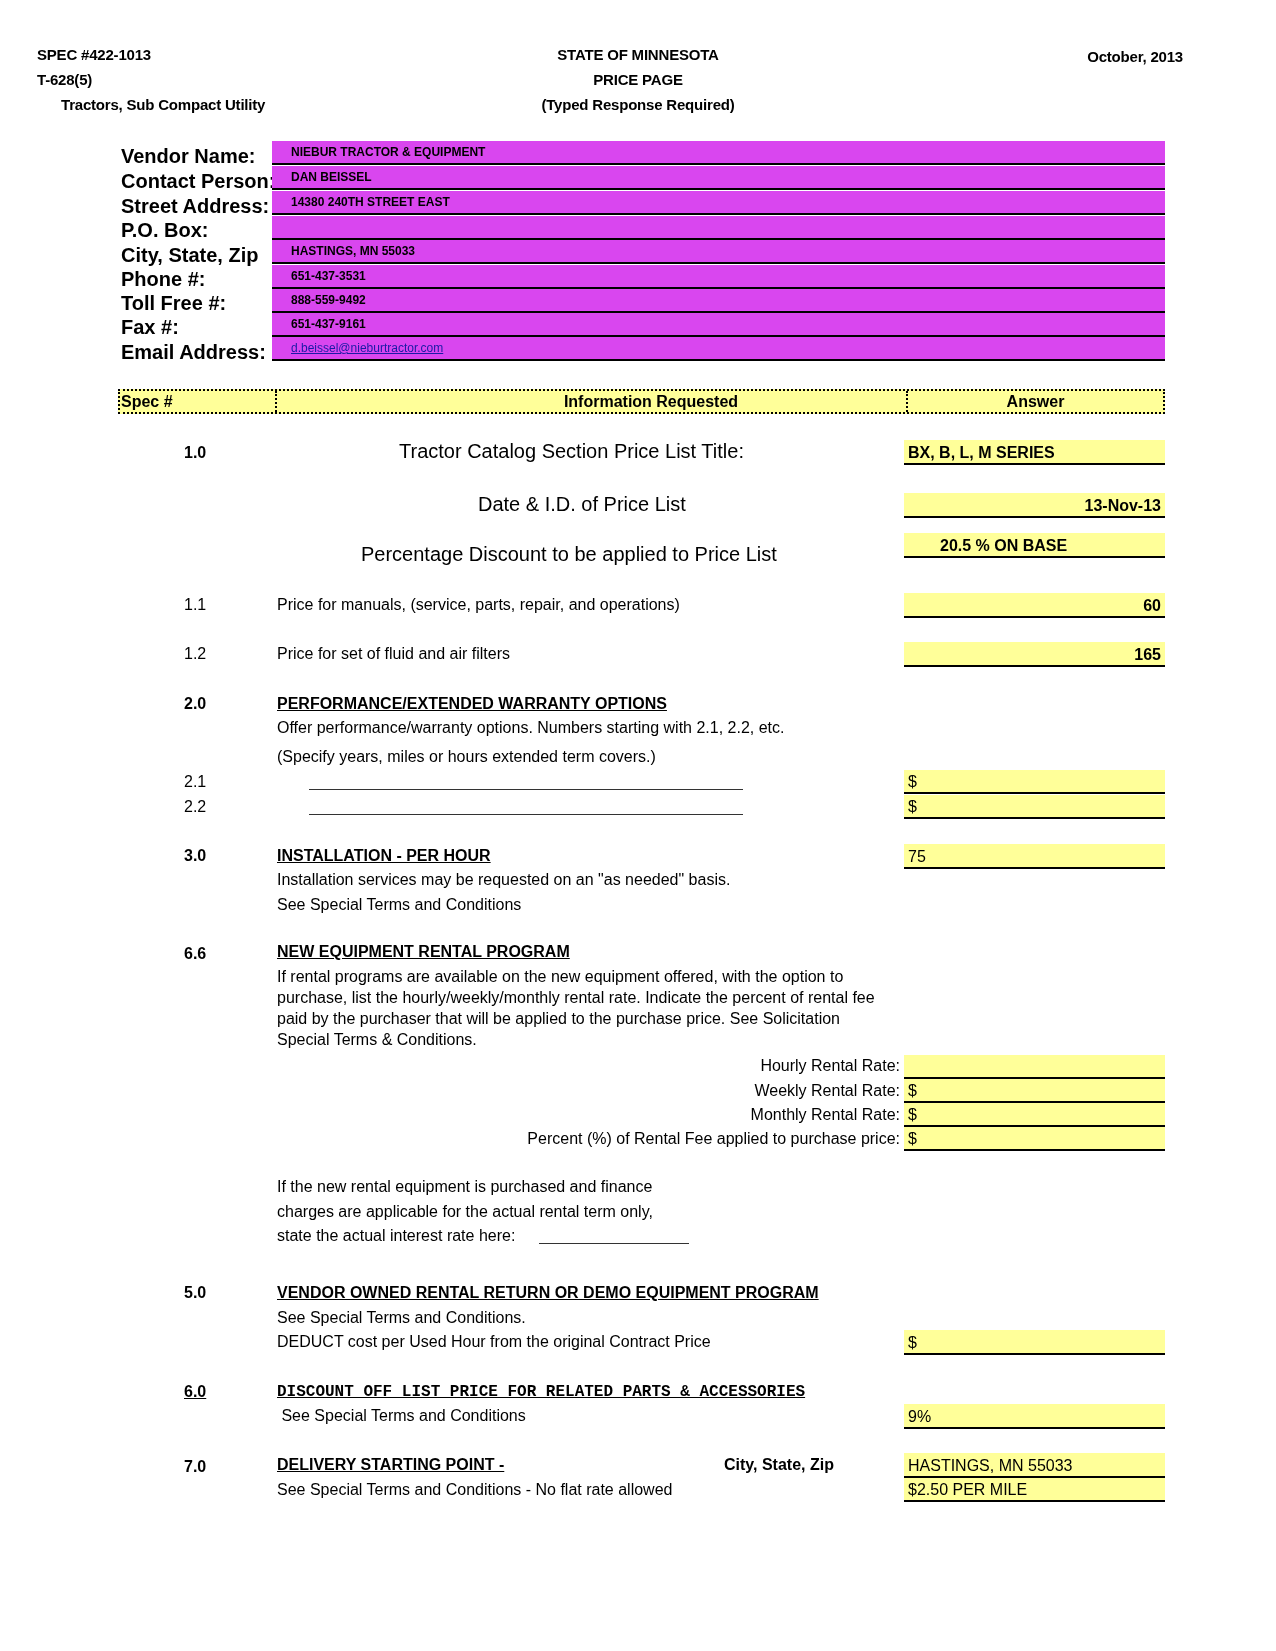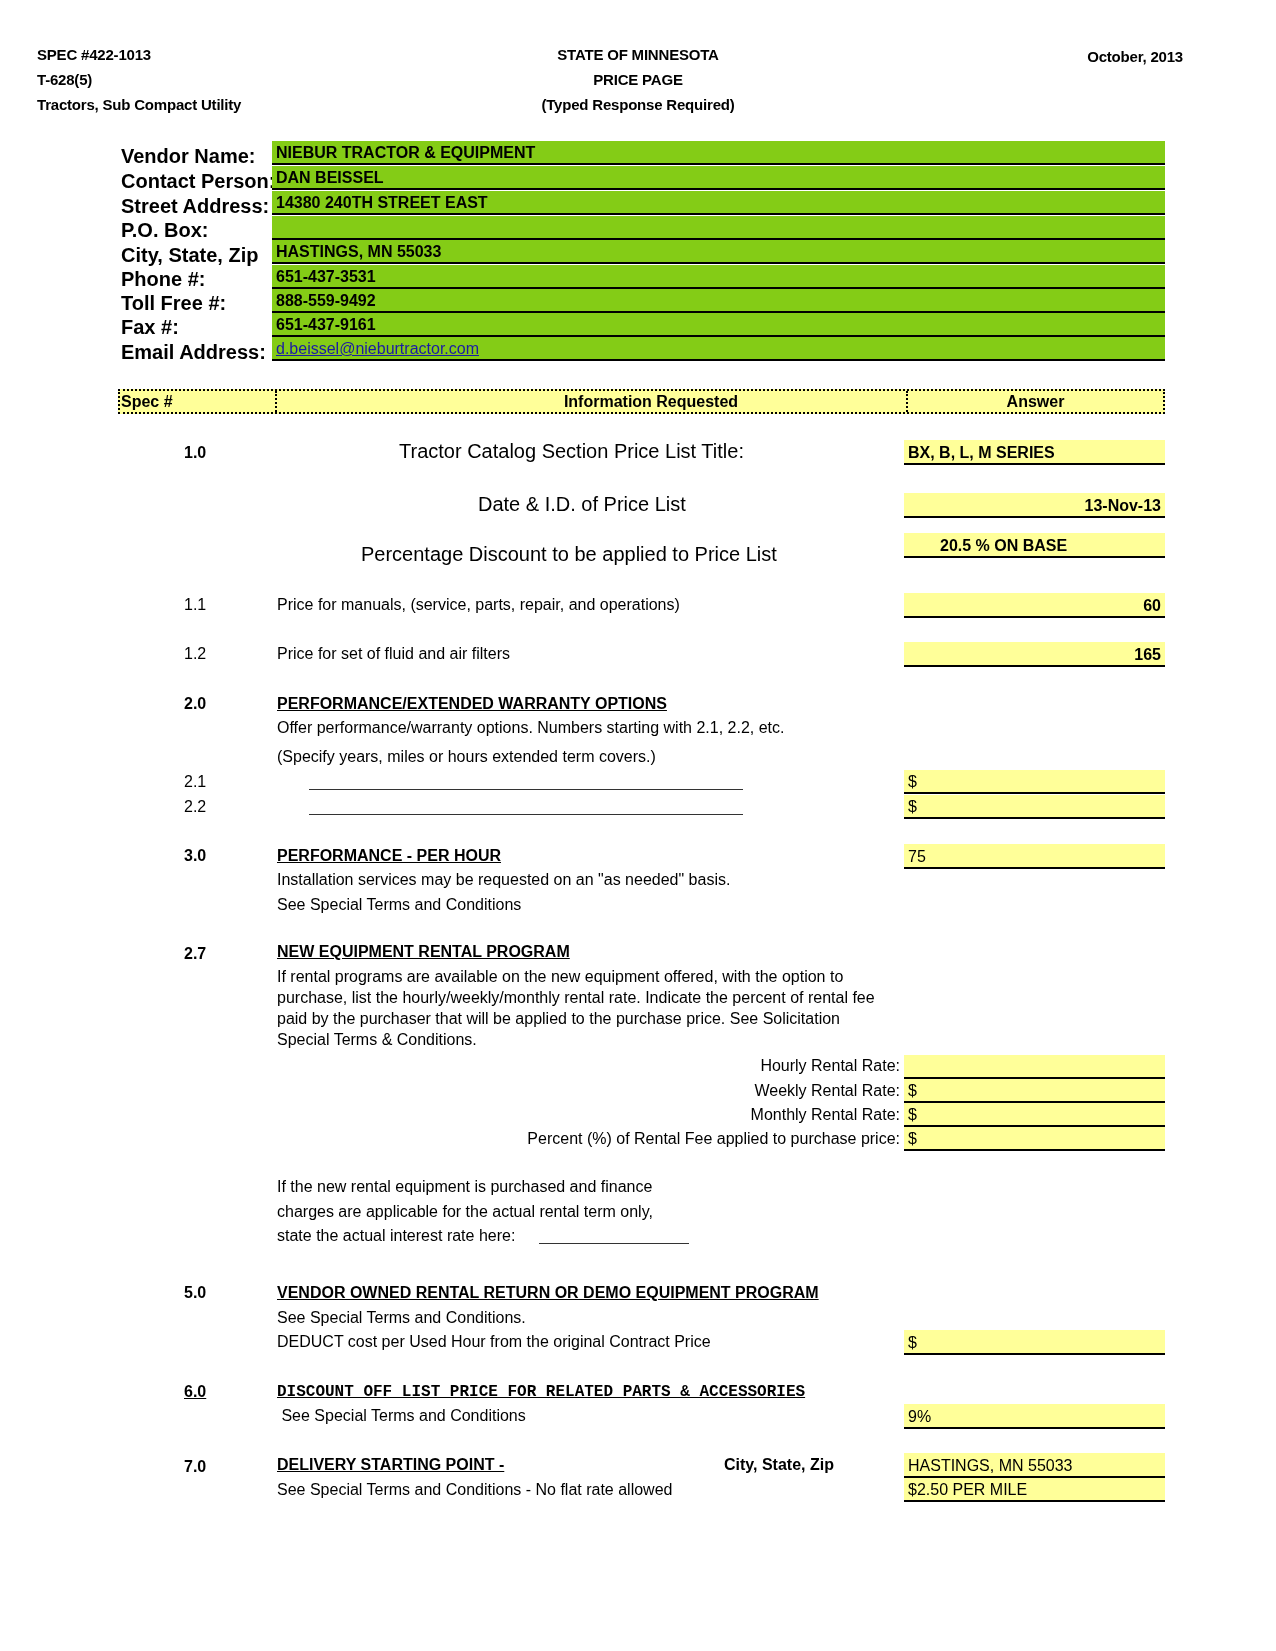--- a/index.html
+++ b/index.html
@@ -3,21 +3,21 @@
 <meta charset="utf-8">
 <style>
   * { box-sizing: border-box; margin: 0; padding: 0; }
   body { width: 1276px; height: 1651px; background: #fff; position: relative; font-family: "Liberation Sans", sans-serif; color: #000; overflow: hidden; }
   .abs { position: absolute; white-space: nowrap; }
   .cal { font-family: "Liberation Sans Narrow", "Liberation Sans", sans-serif; font-weight: bold; font-size: 15px; letter-spacing: -0.2px; }
   .hdr-l { left: 37px; }
   .hdr-c { left: 0; width: 1276px; text-align: center; }
   .hdr-r { right: 93px; }
   .vlabel { left: 121px; font-weight: bold; font-size: 20px; }
-  .vfield { left: 272px; width: 893px; height: 24px; background: #84cc16; border-bottom: 2px solid #000; font-weight: bold; font-size: 16px; padding-left: 4px; line-height: 23px; }
+  .vfield { left: 272px; width: 893px; height: 24px; background: #d946ef; border-bottom: 2px solid #000; font-weight: bold; font-size: 12px; padding-left: 19px; line-height: 23px; }
   .email { color: #1a1aa6; text-decoration: underline; font-weight: normal; font-family: "Liberation Sans", sans-serif; }
   .thead { left: 118px; top: 389px; width: 1047px; height: 25px; background: #ffff99; border: 2px dotted #000; font-weight: bold; font-size: 16px; }
   .th-cell { position: absolute; top: 0; height: 21px; line-height: 21px; }
   .num { left: 184px; width: 24px; font-size: 16px; }
   .num.b { font-weight: bold; }
   .ans { left: 904px; width: 261px; height: 25px; background: #ffff99; border-bottom: 2px solid #000; font-size: 16px; padding: 0 4px; line-height: 25px; }
   .ans.bold { font-weight: bold; }
   .ans.right { text-align: right; }
   .txt { left: 277px; font-size: 16px; }
   .big { font-weight: normal; font-size: 20px; }
@@ -25,21 +25,21 @@
   .para { left: 277px; font-size: 16px; line-height: 21px; white-space: normal; width: 620px; }
   .rlabel { right: 376px; font-size: 16px; text-align: right; }
   .blank-line { border-bottom: 1px solid #333; height: 1px; }
   .narrow { font-family: "Liberation Sans Narrow", "Liberation Sans", sans-serif; }
 </style>
 </head>
 <body>
 
 <div class="abs cal hdr-l" style="top:46px;">SPEC #422-1013</div>
 <div class="abs cal hdr-l" style="top:71px;">T-628(5)</div>
-<div class="abs cal hdr-l" style="top:96px;">Tractors, Sub Compact Utility</div>
+<div class="abs cal hdr-l" style="top:96px;margin-left:24px;">Tractors, Sub Compact Utility</div>
 <div class="abs cal hdr-c" style="top:46px;">STATE OF MINNESOTA</div>
 <div class="abs cal hdr-c" style="top:71px;">PRICE PAGE</div>
 <div class="abs cal hdr-c" style="top:96px;">(Typed Response Required)</div>
 <div class="abs cal hdr-r" style="top:48px;">October, 2013</div>
 
 <div>
   <div class="abs vlabel" style="top:145px;">Vendor Name:</div>
   <div class="abs vfield" style="top:141px;">NIEBUR TRACTOR &amp; EQUIPMENT</div>
 
   <div class="abs vlabel" style="top:170px;">Contact Person:</div>
@@ -100,26 +100,26 @@
 
 <div class="abs num" style="top:773px;">2.1</div>
 <div class="abs blank-line" style="top:789px;left:309px;width:434px;"></div>
 <div class="abs ans" style="top:770px;height:24px;line-height:23px;">$</div>
 
 <div class="abs num" style="top:798px;">2.2</div>
 <div class="abs blank-line" style="top:814px;left:309px;width:434px;"></div>
 <div class="abs ans" style="top:795px;height:24px;line-height:23px;">$</div>
 
 <div class="abs num b" style="top:847px;">3.0</div>
-<div class="abs sec" style="top:847px;">PERFORMANCE - PER HOUR</div>
+<div class="abs sec" style="top:847px;">INSTALLATION - PER HOUR</div>
 <div class="abs ans" style="top:844px;height:25px;">75</div>
 <div class="abs txt" style="top:871px;">Installation services may be requested on an "as needed" basis.</div>
 <div class="abs txt" style="top:896px;">See Special Terms and Conditions</div>
 
-<div class="abs num b" style="top:945px;">2.7</div>
+<div class="abs num b" style="top:945px;">6.6</div>
 <div class="abs sec" style="top:943px;">NEW EQUIPMENT RENTAL PROGRAM</div>
 <div class="abs para" style="top:966px;width:605px;">If rental programs are available on the new equipment offered, with the option to purchase, list the hourly/weekly/monthly rental rate.  Indicate the percent of rental fee paid by the purchaser that will be applied to the purchase price.  See Solicitation Special Terms &amp; Conditions.</div>
 
 <div class="abs rlabel" style="top:1057px;">Hourly Rental Rate:</div>
 <div class="abs ans" style="top:1055px;height:24px;line-height:23px;"></div>
 <div class="abs rlabel" style="top:1082px;">Weekly Rental Rate:</div>
 <div class="abs ans" style="top:1079px;height:24px;line-height:23px;">$</div>
 <div class="abs rlabel" style="top:1106px;">Monthly Rental Rate:</div>
 <div class="abs ans" style="top:1103px;height:24px;line-height:23px;">$</div>
 <div class="abs rlabel" style="top:1130px;">Percent (%) of Rental Fee applied to purchase price:</div>

